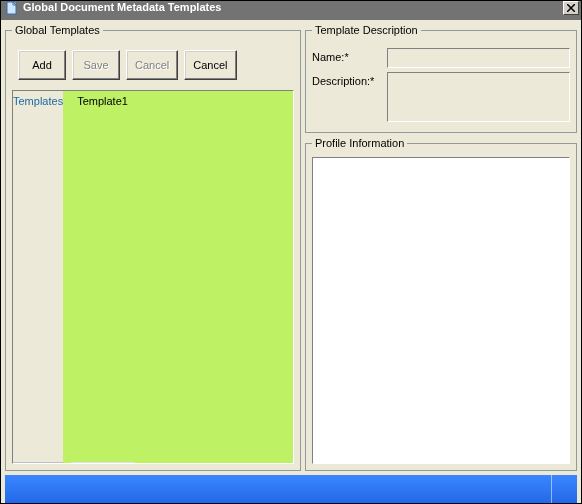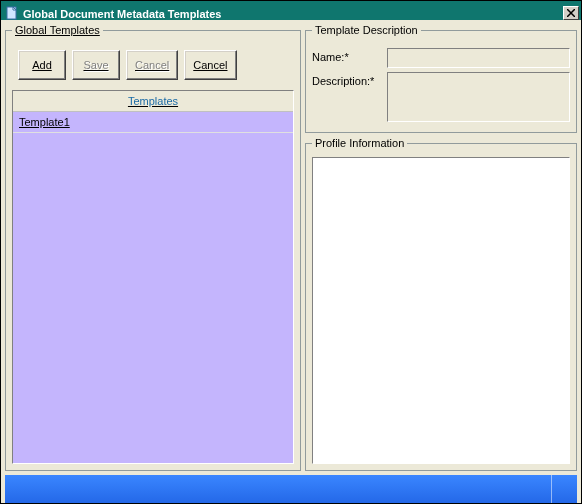--- a/index.html
+++ b/index.html
@@ -11,23 +11,23 @@
     background: #ece9d8;
     color: #000;
     overflow: hidden;
   }
   .window {
     width: 582px; height: 504px;
     border: 1px solid #000;
     display: flex; flex-direction: column;
   }
   .titlebar {
-    background: #0f766e;
+    background: #737373;
     height: 19px;
-    display: flex; align-items: flex-end;
+    display: flex; align-items: flex-start;
     color: #fff;
     font-weight: bold;
     padding: 0 2px 0 4px;
   }
   .titlebar .doc-icon {
     width: 14px; height: 14px;
     margin-right: 4px;
     position: relative;
   }
   .titlebar .doc-icon svg { display:block; }
@@ -60,21 +60,21 @@
     border: 1px solid #919b9c;
     margin: 0;
     padding: 8px 6px 6px 6px;
     position: relative;
   }
   fieldset.group > legend {
     font-size: 11px;
     padding: 0 3px;
     color: #000;
   }
-  .col-left fieldset.group { flex:1; display:flex; flex-direction:column;text-decoration:underline; }
+  .col-left fieldset.group { flex:1; display:flex; flex-direction:column; }
 
   .btn-row { display:flex; gap:6px; margin: 6px 0 10px 6px; }
   button.win {
     font: 11px Tahoma, Arial, sans-serif;
     height: 30px;
     min-width: 48px;
     padding: 0 8px;
     background: #ece9d8;
     border: 1px solid #404040;
     border-top-color:#fff; border-left-color:#fff;
@@ -83,24 +83,25 @@
     color:#000;
     cursor: default;
   }
   button.win[disabled] {
     color: #808080;
     text-shadow: 1px 1px 0 #fff;
   }
   .templates-table {
     border:1px solid #808080;
     border-right-color:#fff; border-bottom-color:#fff;
-    background:#c4b5fd;
+    background:#bef264;
     flex:1;
-    display:flex; flex-direction:column;
+    display:flex; flex-direction:row;
     overflow:hidden;
+    gap:8px;
   }
   .templates-header {
     background:#ece9d8;
     text-align:center;
     padding:4px 0;
     color:#1a6aa6;
     border-bottom:1px solid #c0c0c0;
     font-size:11px;
   }
   .templates-row {

